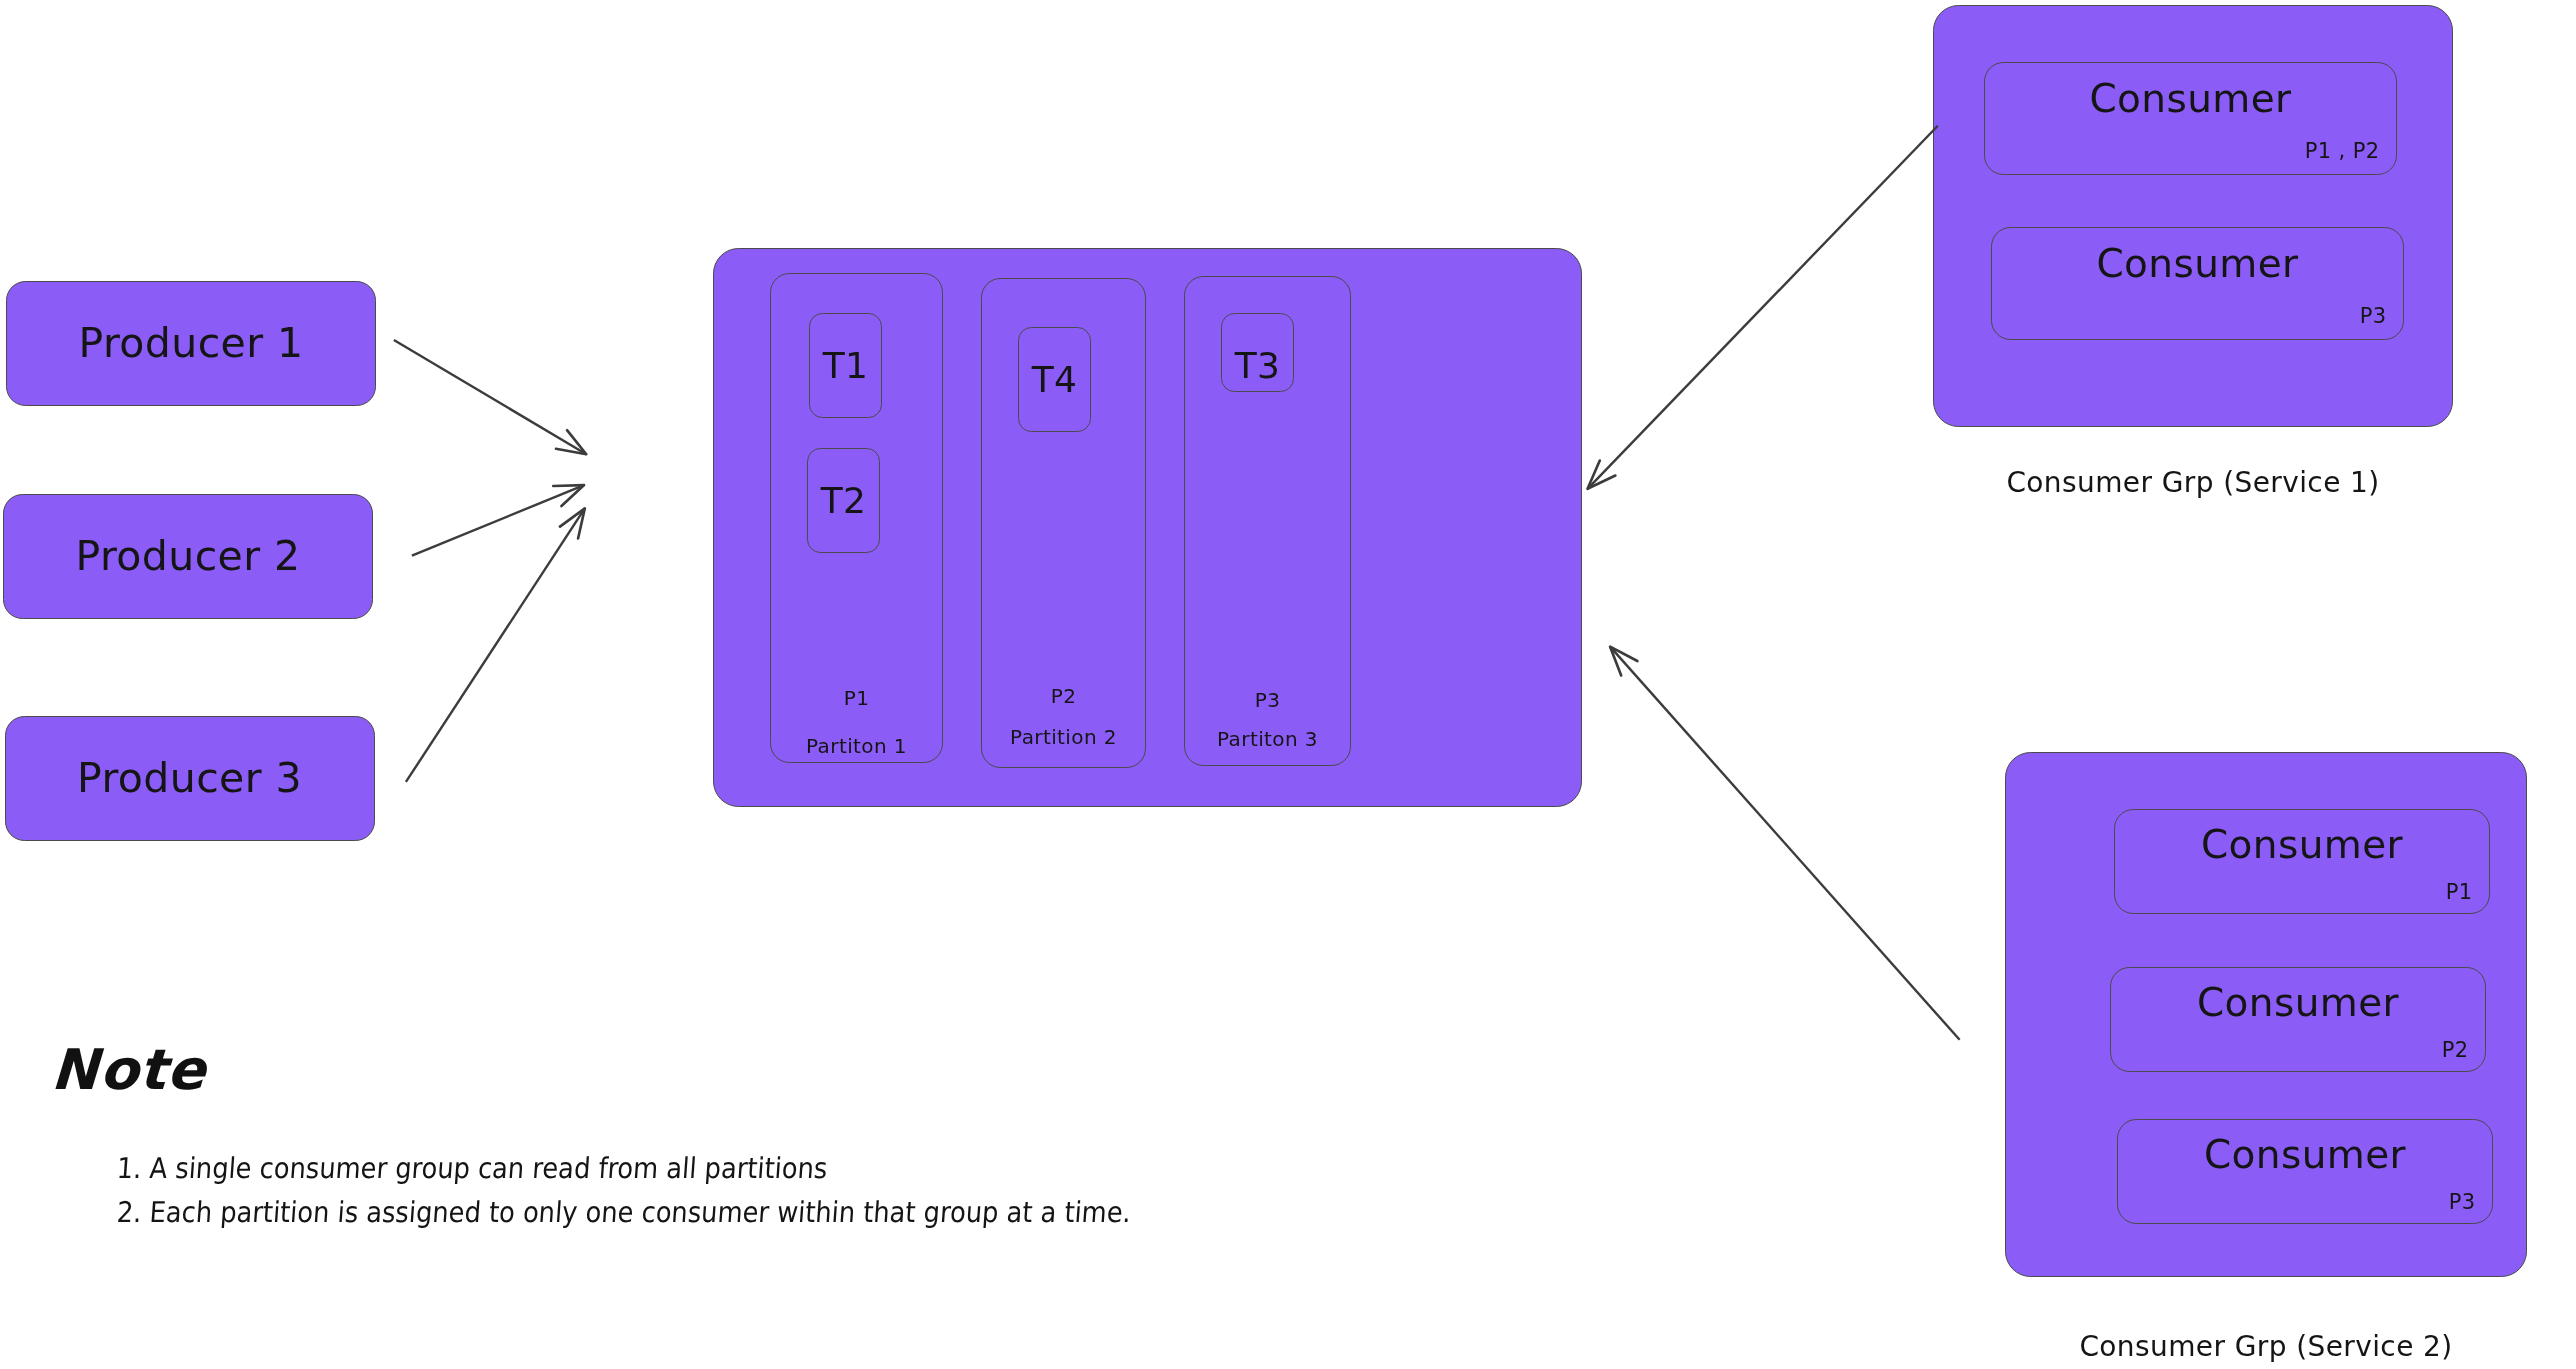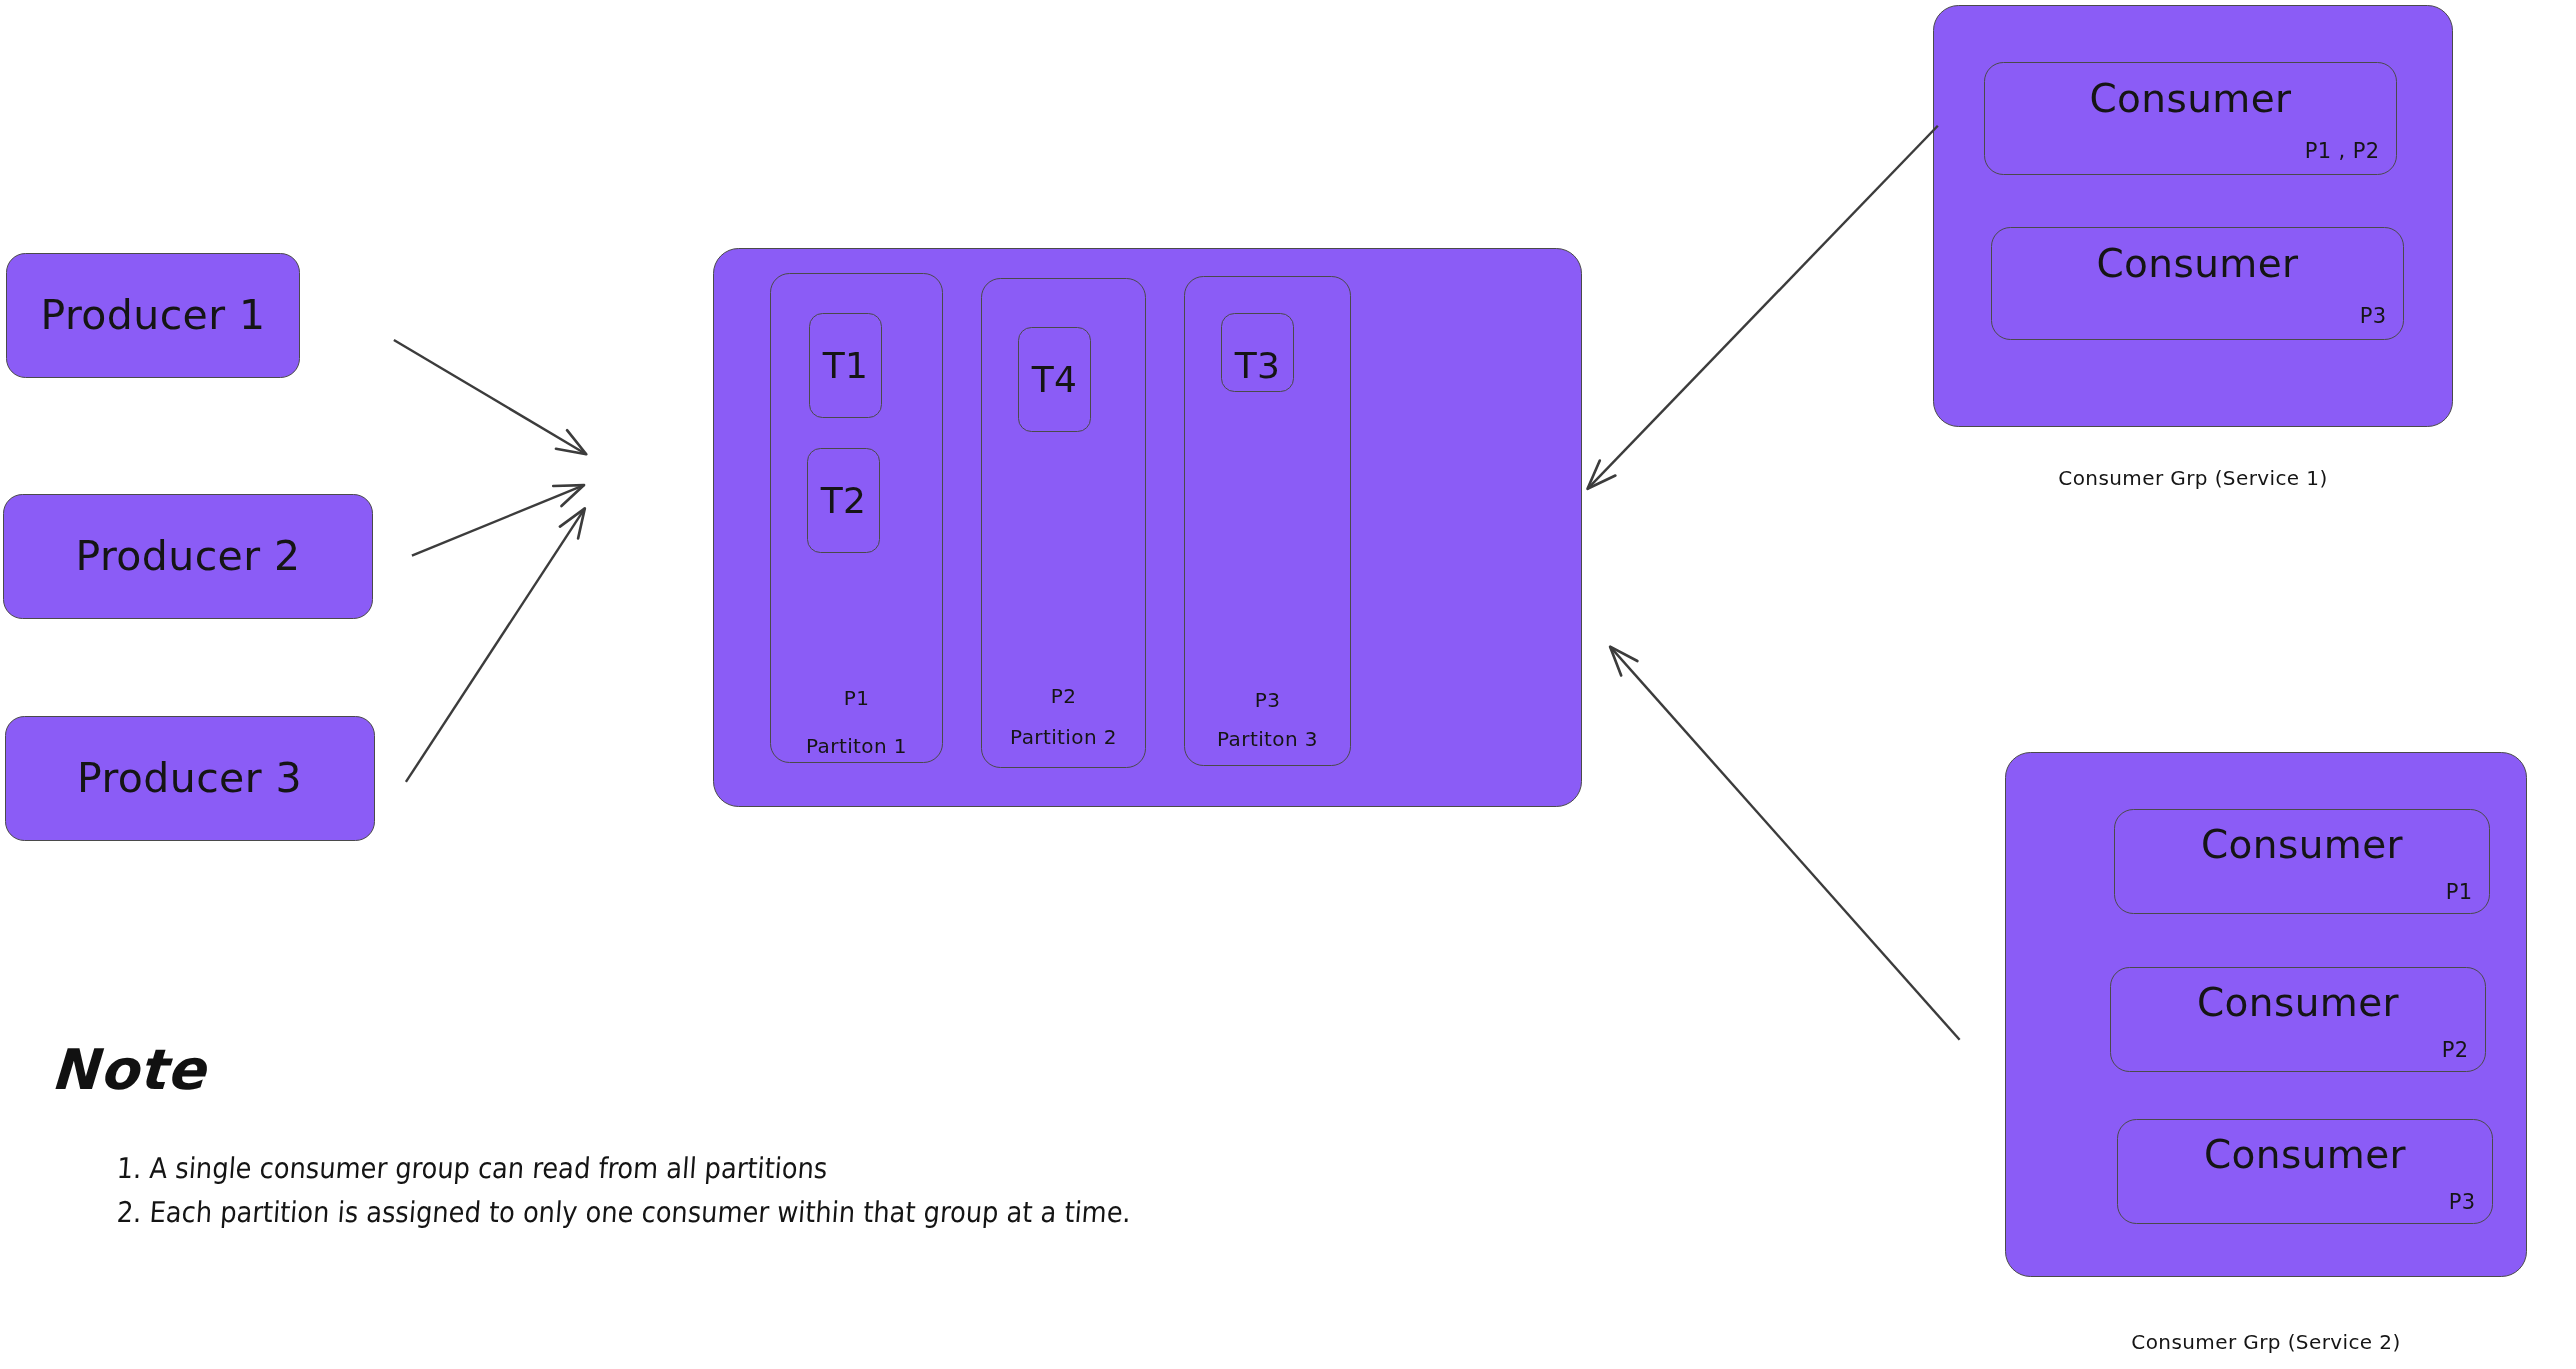--- a/index.html
+++ b/index.html
@@ -72,21 +72,21 @@
   }
   .partition-name {
     font-size: 20px;
     line-height: 1.05;
   }
   .topic-caption {
     font-size: 20px;
     letter-spacing: 1.5px;
   }
   .group-caption {
-    font-size: 20px;
+    font-size: 28px;
   }
   .assign-label {
     font-size: 21px;
     margin-top: 12px;
   }
 
   
   #note-block {
     position: absolute;
     left: 53px;
@@ -123,21 +123,21 @@
     width: 2576px;
     height: 1370px;
     pointer-events: none;
   }
 </style>
 </head>
 <body>
 
 <div id="canvas">
 
-  <div class="node" style="left:6px; top:253px; width:294px; height:125px;padding-left:32px;">
+  <div class="node" style="left:6px; top:281px; width:370px; height:125px;padding-left:32px;">
     <div class="centered-label hand producer-label" style="top:41px;">Producer 1</div>
   </div>
 
   <div class="node" style="left:3px; top:494px; width:370px; height:125px;">
     <div class="centered-label hand producer-label" style="top:41px;">Producer 2</div>
   </div>
 
   <div class="node" style="left:4.5px; top:716px; width:370px; height:125px;">
     <div class="centered-label hand producer-label" style="top:41px;">Producer 3</div>
   </div>

